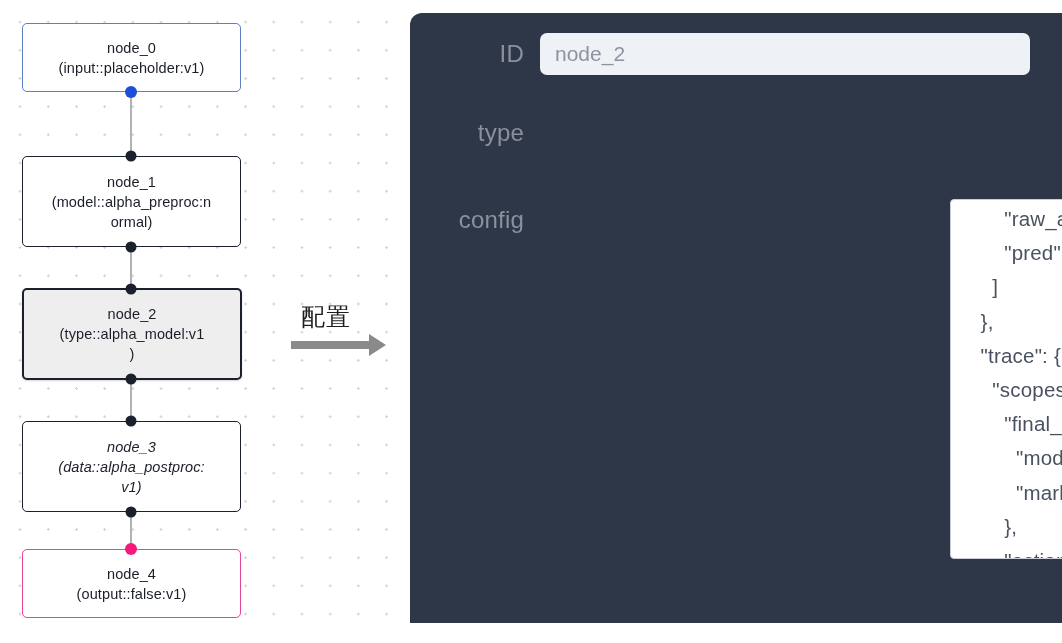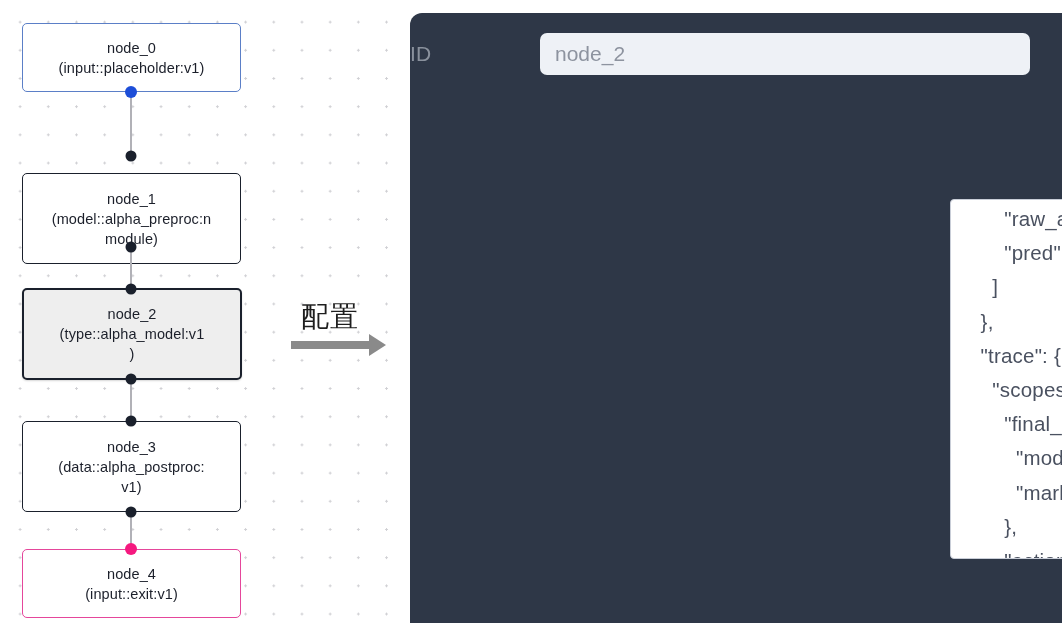--- a/index.html
+++ b/index.html
@@ -71,21 +71,21 @@
     position: absolute;
     width: 2px;
     background: #b1b1b7;
     z-index: 2;
   }
 
   
   #caption {
     position: absolute;
     color: #1e1e1e;
-    font-size: 28px;
+    font-size: 24px;
     line-height: 28px;
     letter-spacing: 1px;
   }
   #arrow-shaft {
     position: absolute;
     background: #8a8a8a;
     height: 8px;
   }
   #arrow-head {
     position: absolute;
@@ -104,22 +104,22 @@
     border-radius: 12px 0 0 0;
     overflow: hidden;
   }
   .form-row {
     position: absolute;
     display: flex;
     align-items: center;
   }
   .form-label {
     color: #8a919d;
-    font-size: 21px;
-    text-align: left;
+    font-size: 24px;
+    text-align: right;
     padding-right: 16px;
     letter-spacing: 0.2px;
     user-select: none;
   }
   .text-input {
     background: #eef1f6;
     border: none;
     border-radius: 7px;
     color: #8d939f;
     font-family: "Liberation Sans", sans-serif;
@@ -194,58 +194,60 @@
     <div class="edge" style="left:130px; top:92px; height:64px;"></div>
     <div class="edge" style="left:130px; top:247px; height:42px;"></div>
     <div class="edge" style="left:130px; top:379px; height:42px;"></div>
     <div class="edge" style="left:130px; top:512px; height:37px;"></div>
 
     <div class="node start" style="left:22px; top:23px; width:219px; height:69px;">
       <div class="label"><span>node_0</span><br><span>(input::placeholder:v1)</span></div>
     </div>
     <div class="handle blue" style="left:131px; top:92px;"></div>
 
-    <div class="node" style="left:22px; top:173px; width:219px; height:91px;">
-      <div class="label"><span>node_1</span><br><span>(model::alpha_preproc:n</span><br><span>module)</span></div>
+    <div class="node" style="left:22px; top:156px; width:219px; height:91px;">
+      <div class="label"><span>node_1</span><br><span>(model::alpha_preproc:n</span><br><span>ormal)</span></div>
     </div>
     <div class="handle" style="left:131px; top:156px;"></div>
     <div class="handle" style="left:131px; top:247px;"></div>
 
     <div class="node selected" style="left:22px; top:288px; width:220px; height:92px;">
       <div class="label"><span>node_2</span><br><span>(type::alpha_model:v1</span><br><span>)</span></div>
     </div>
     <div class="handle" style="left:131px; top:289px;"></div>
     <div class="handle" style="left:131px; top:379px;"></div>
 
-    <div class="node" style="left:22px; top:421px; width:219px; height:91px;">
+    <div class="node" style="left:22px; top:421px; width:219px; height:91px;font-style:italic;">
       <div class="label"><span>node_3</span><br><span>(data::alpha_postproc:</span><br><span>v1)</span></div>
     </div>
     <div class="handle" style="left:131px; top:421px;"></div>
     <div class="handle" style="left:131px; top:512px;"></div>
 
     <div class="node end" style="left:22px; top:549px; width:219px; height:69px;">
-      <div class="label"><span>node_4</span><br><span>(input::exit:v1)</span></div>
+      <div class="label"><span>node_4</span><br><span>(output::false:v1)</span></div>
     </div>
     <div class="handle pink" style="left:131px; top:549px;"></div>
 
     <div id="caption" style="left:301px; top:303px;">配置</div>
     <div id="arrow-shaft" style="left:291px; top:341px; width:78px;"></div>
     <div id="arrow-head" style="left:369px; top:334px;"></div>
   </div>
 
   <div id="panel">
 
     <div class="form-row" style="left:0px; top:20px; width:652px;">
       <div class="form-label" style="width:130px;">ID</div>
       <input id="id-input" class="text-input" readonly="" value="node_2" style="">
     </div>
 
     <div class="form-row" style="left:0px; top:106px; width:652px;">
-    </div>
-
+      <div class="form-label" style="width:130px;">type</div>
+    </div>
+
+    <div class="form-label" style="position:absolute; left:0px; top:193px; width:130px; padding-right:16px;">config</div>
 
     <div id="config-wrap">
       <div id="config-area">
         <pre id="config-text">        "raw_action",
         "pred"
       ]
     },
     "trace": {
       "scopes": {
         "final_layer": {

